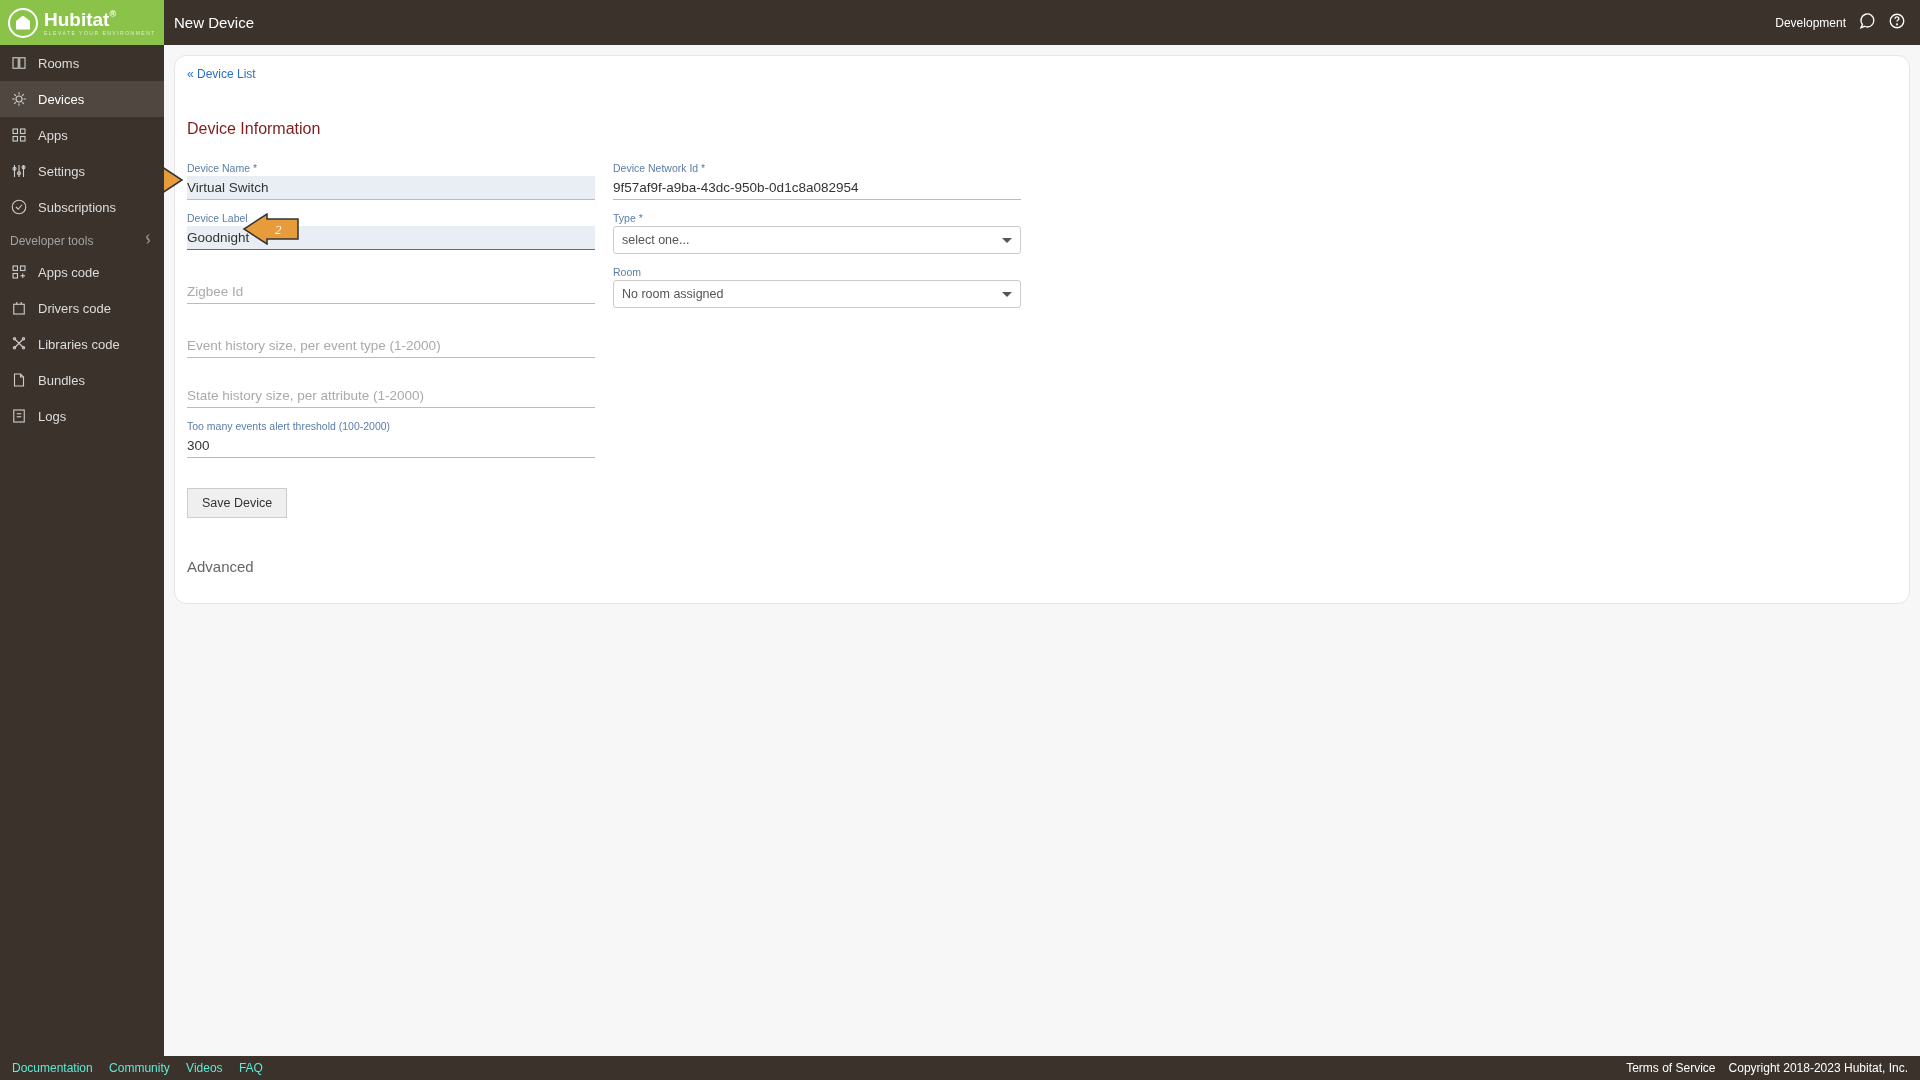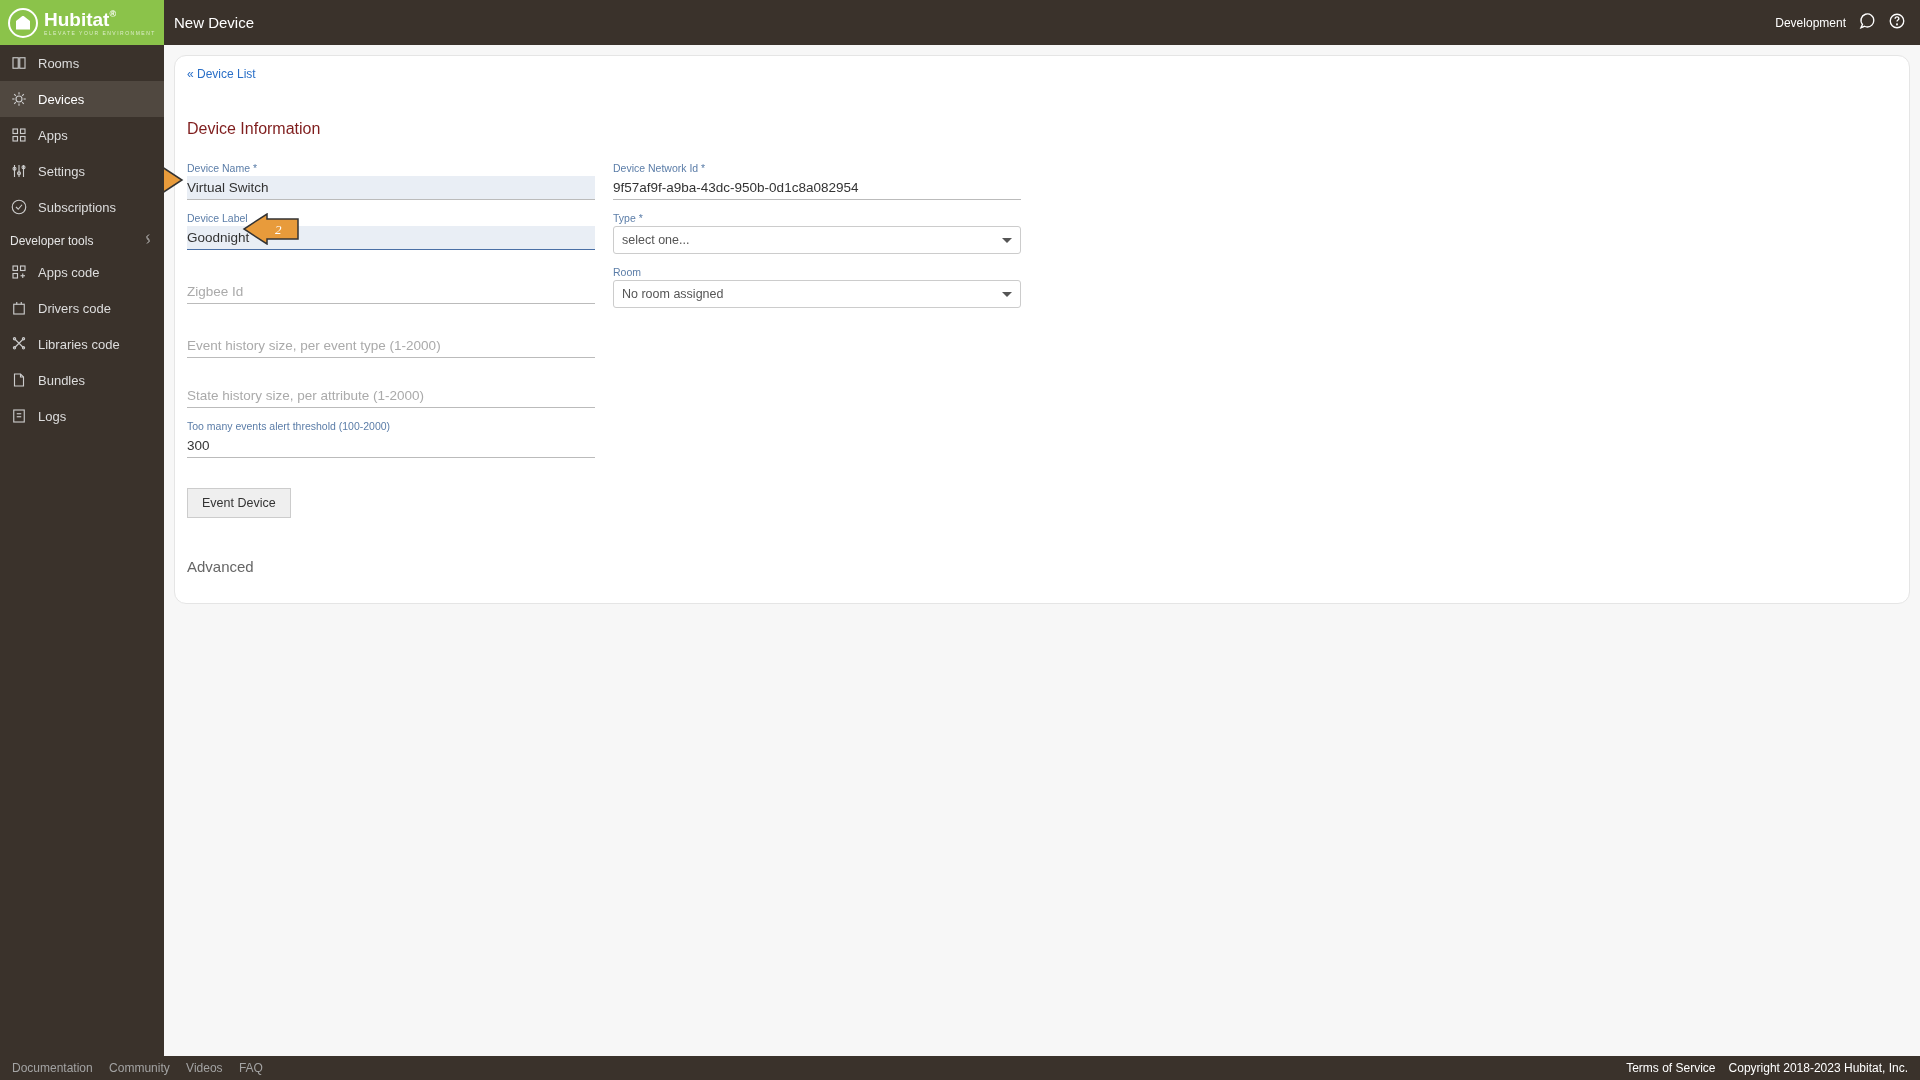--- a/index.html
+++ b/index.html
@@ -103,21 +103,21 @@
       justify-content: center;
     }
     .side-item svg { width: 18px; height: 18px; stroke: #ccc; fill: none; stroke-width: 1.5; }
     .side-label { font-size: 13px; }
     .side-section {
       display: flex;
       justify-content: space-between;
       align-items: center;
       padding: 8px 10px 6px;
       font-size: 12px;
-      color: #e5e5e5;
+      color: #a3a3a3;
     }
     .content {
       flex: 1;
       padding: 10px 10px;
       overflow-y: auto;
       background: #f7f7f7;
     }
     .card {
       background: #fff;
       border: 1px solid #e5e5e5;
@@ -203,21 +203,21 @@
     .footer {
       height: 24px;
       background: #3a322b;
       color: #fff;
       display: flex;
       align-items: center;
       justify-content: space-between;
       padding: 0 12px;
       font-size: 12px;
     }
-    .footer-left a, .footer-right a { color: #a3a3a3; margin-right: 13px; text-decoration: none; }
+    .footer-left a, .footer-right a { color: #5eead4; margin-right: 13px; text-decoration: none; }
     .footer-right { display: flex; gap: 13px; }
     .footer-right span { color: #fff; }
 
     .arrow-1 {
       position: absolute;
       left: -62px;
       top: 2px;
       width: 60px;
       height: 32px;
       z-index: 10;
@@ -449,21 +449,21 @@
         </div>
       </div>
 
       <div class="form-row">
         <div class="form-col">
           <label class="field-label">Too many events alert threshold (100-2000)</label>
           <input class="input-line clear-bg" value="300" style="">
         </div>
       </div>
 
-      <button class="save-btn">Event Device</button>
+      <button class="save-btn">Save Device</button>
 
       <h2 class="advanced">Advanced</h2>
     </div>
   </div>
 </div>
 
 <div class="footer">
   <div class="footer-left">
     <a href="#">Documentation</a>
     <a href="#">Community</a>

